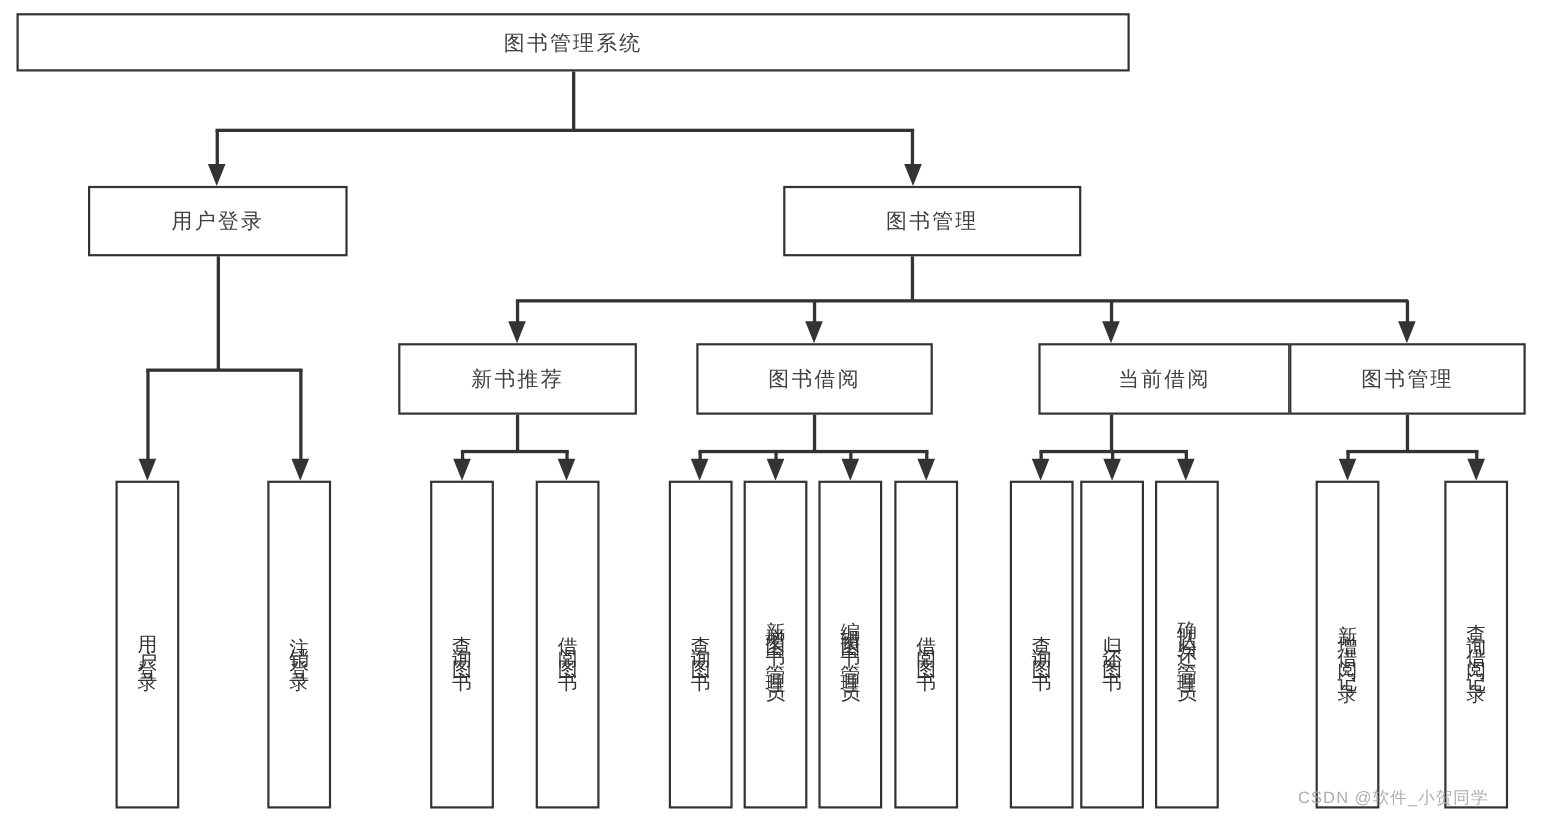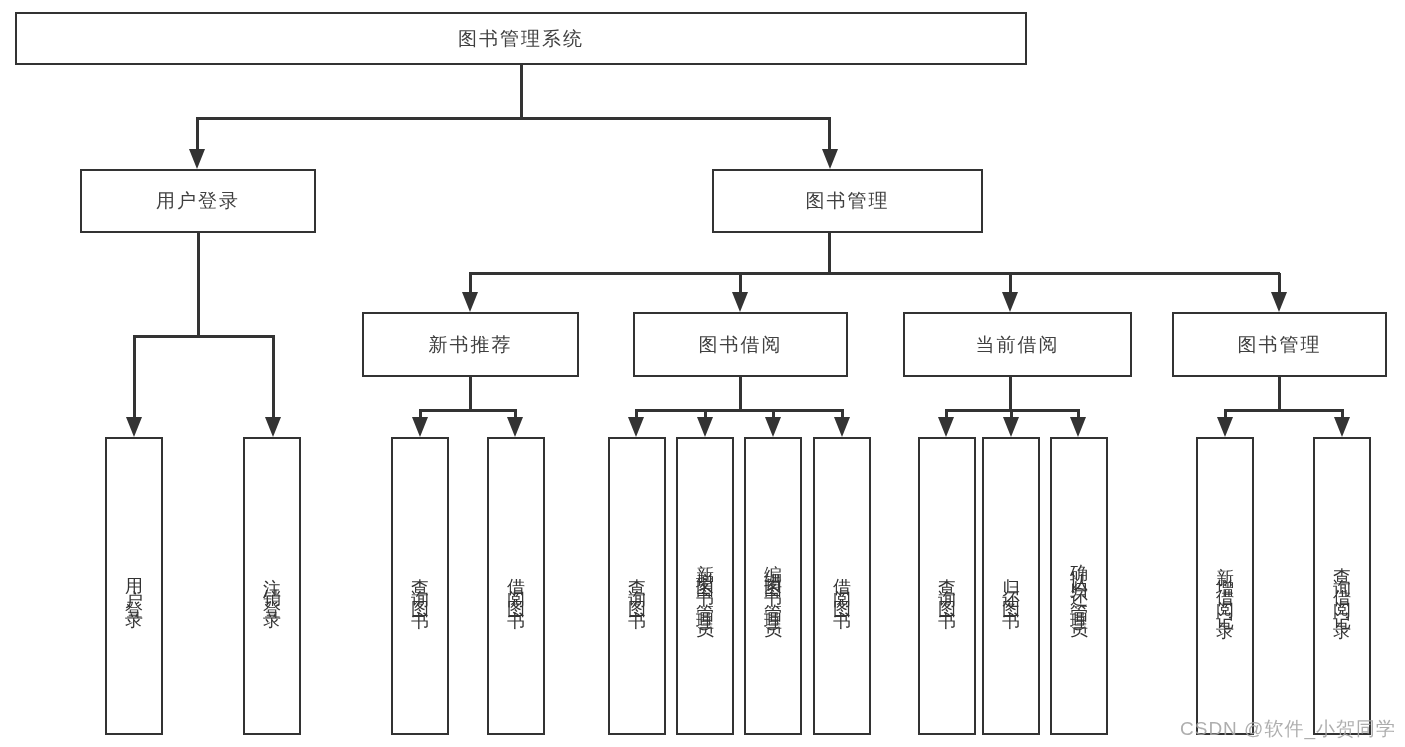--- a/index.html
+++ b/index.html
@@ -17,21 +17,21 @@
     display:flex;align-items:center;justify-content:center;
     writing-mode:vertical-rl;text-orientation:mixed;
     font-size:18px;color:#333333;
   }
   .leaf span{letter-spacing:11px;}
   .vl{position:absolute;width:3px;background:#333333;}
   .hl{position:absolute;height:3px;background:#333333;}
   .ar{position:absolute;width:0;height:0;border-left:8px solid transparent;border-right:8px solid transparent;border-top:20px solid #333333;}
   .watermark{
     position:absolute;left:1180px;top:716px;width:225px;
-    font-size:19px;color:rgba(165,165,165,0.9);letter-spacing:1px;white-space:nowrap;
+    font-size:15px;color:rgba(165,165,165,0.9);letter-spacing:1px;white-space:nowrap;
   }
 </style>
 </head>
 <body>
 
 <div class="canvas">
 
   <div class="box" style="left:15px;top:12px;width:1012px;height:53px">
     <span>图书管理系统</span>
   </div>
@@ -67,21 +67,21 @@
   <div class="ar" style="left:1002px;top:292px"></div>
   <div class="vl" style="left:1278px;top:273px;height:22px"></div>
   <div class="ar" style="left:1271px;top:292px"></div>
 
   <div class="box" style="left:633px;top:312px;width:215px;height:65px">
     <span>图书借阅</span>
   </div>
   <div class="box" style="left:362px;top:312px;width:217px;height:65px">
     <span>新书推荐</span>
   </div>
-  <div class="box" style="left:903px;top:312px;width:229px;height:65px">
+  <div class="box" style="left:944px;top:312px;width:229px;height:65px">
     <span>当前借阅</span>
   </div>
   <div class="box" style="left:1172px;top:312px;width:215px;height:65px">
     <span>图书管理</span>
   </div>
 
   <div class="vl" style="left:469px;top:377px;height:33px"></div>
   <div class="hl" style="left:419px;top:409px;width:98px"></div>
   <div class="vl" style="left:419px;top:410px;height:10px"></div>
   <div class="ar" style="left:412px;top:417px"></div>

